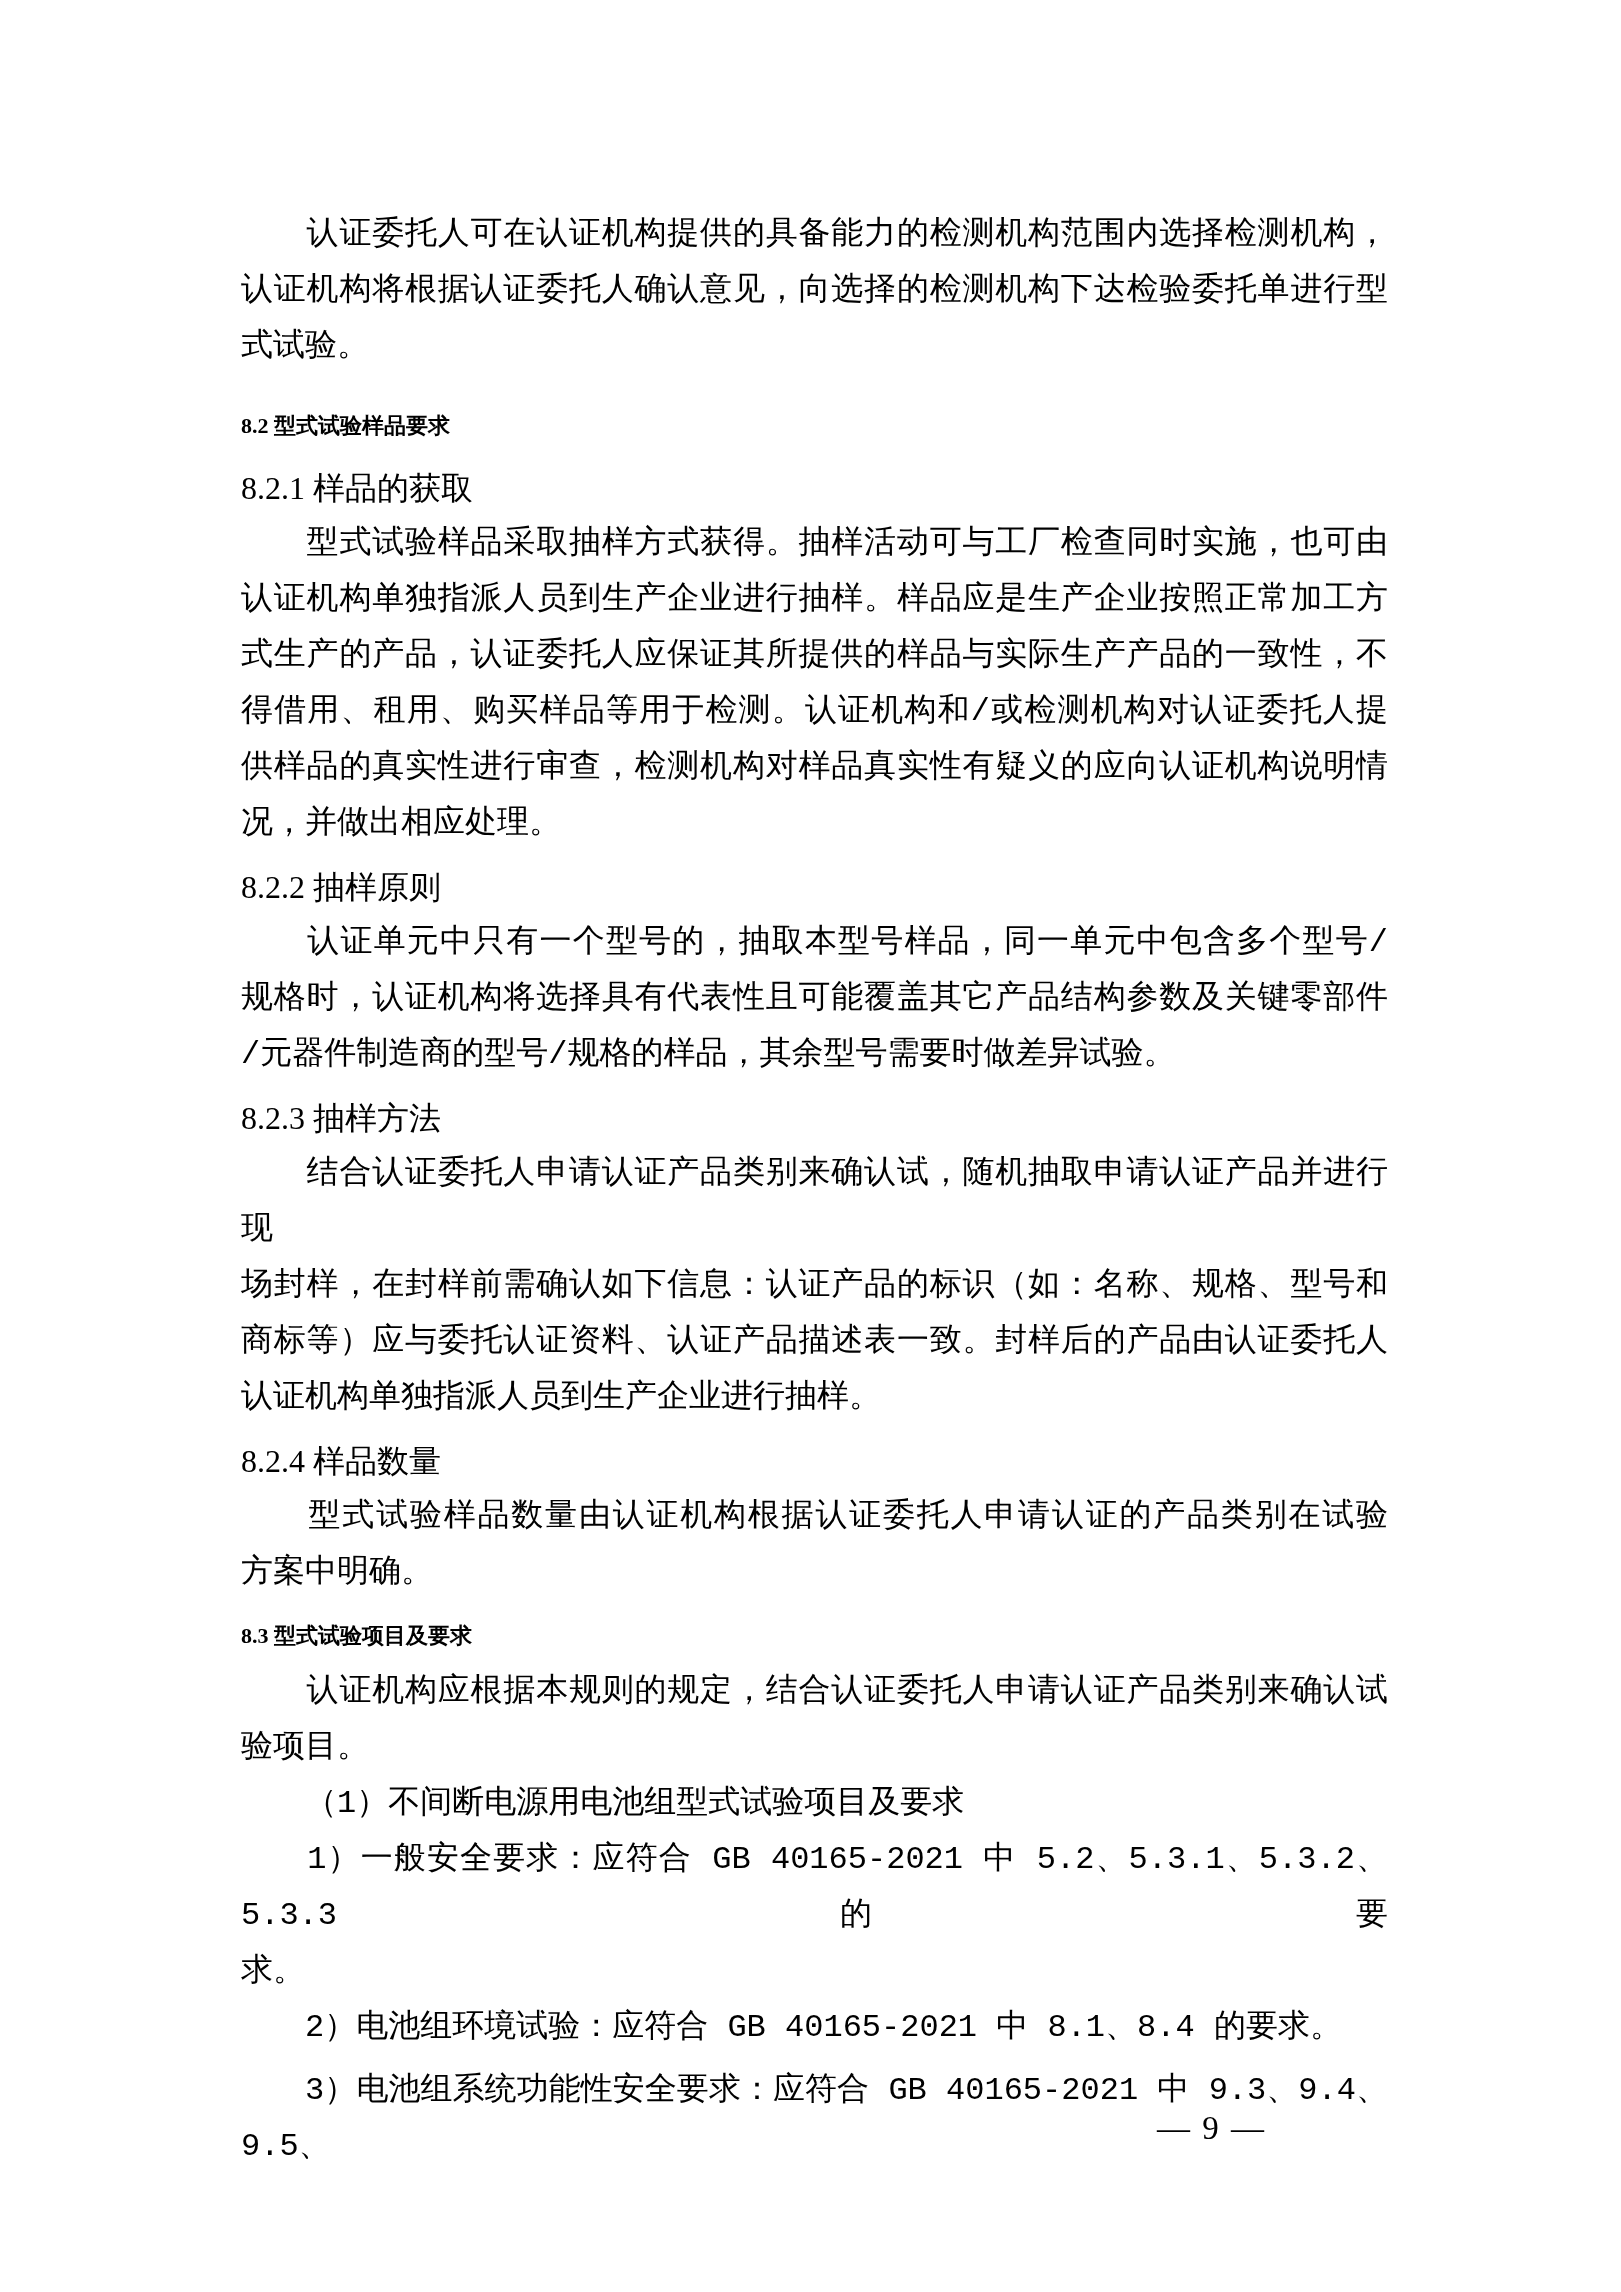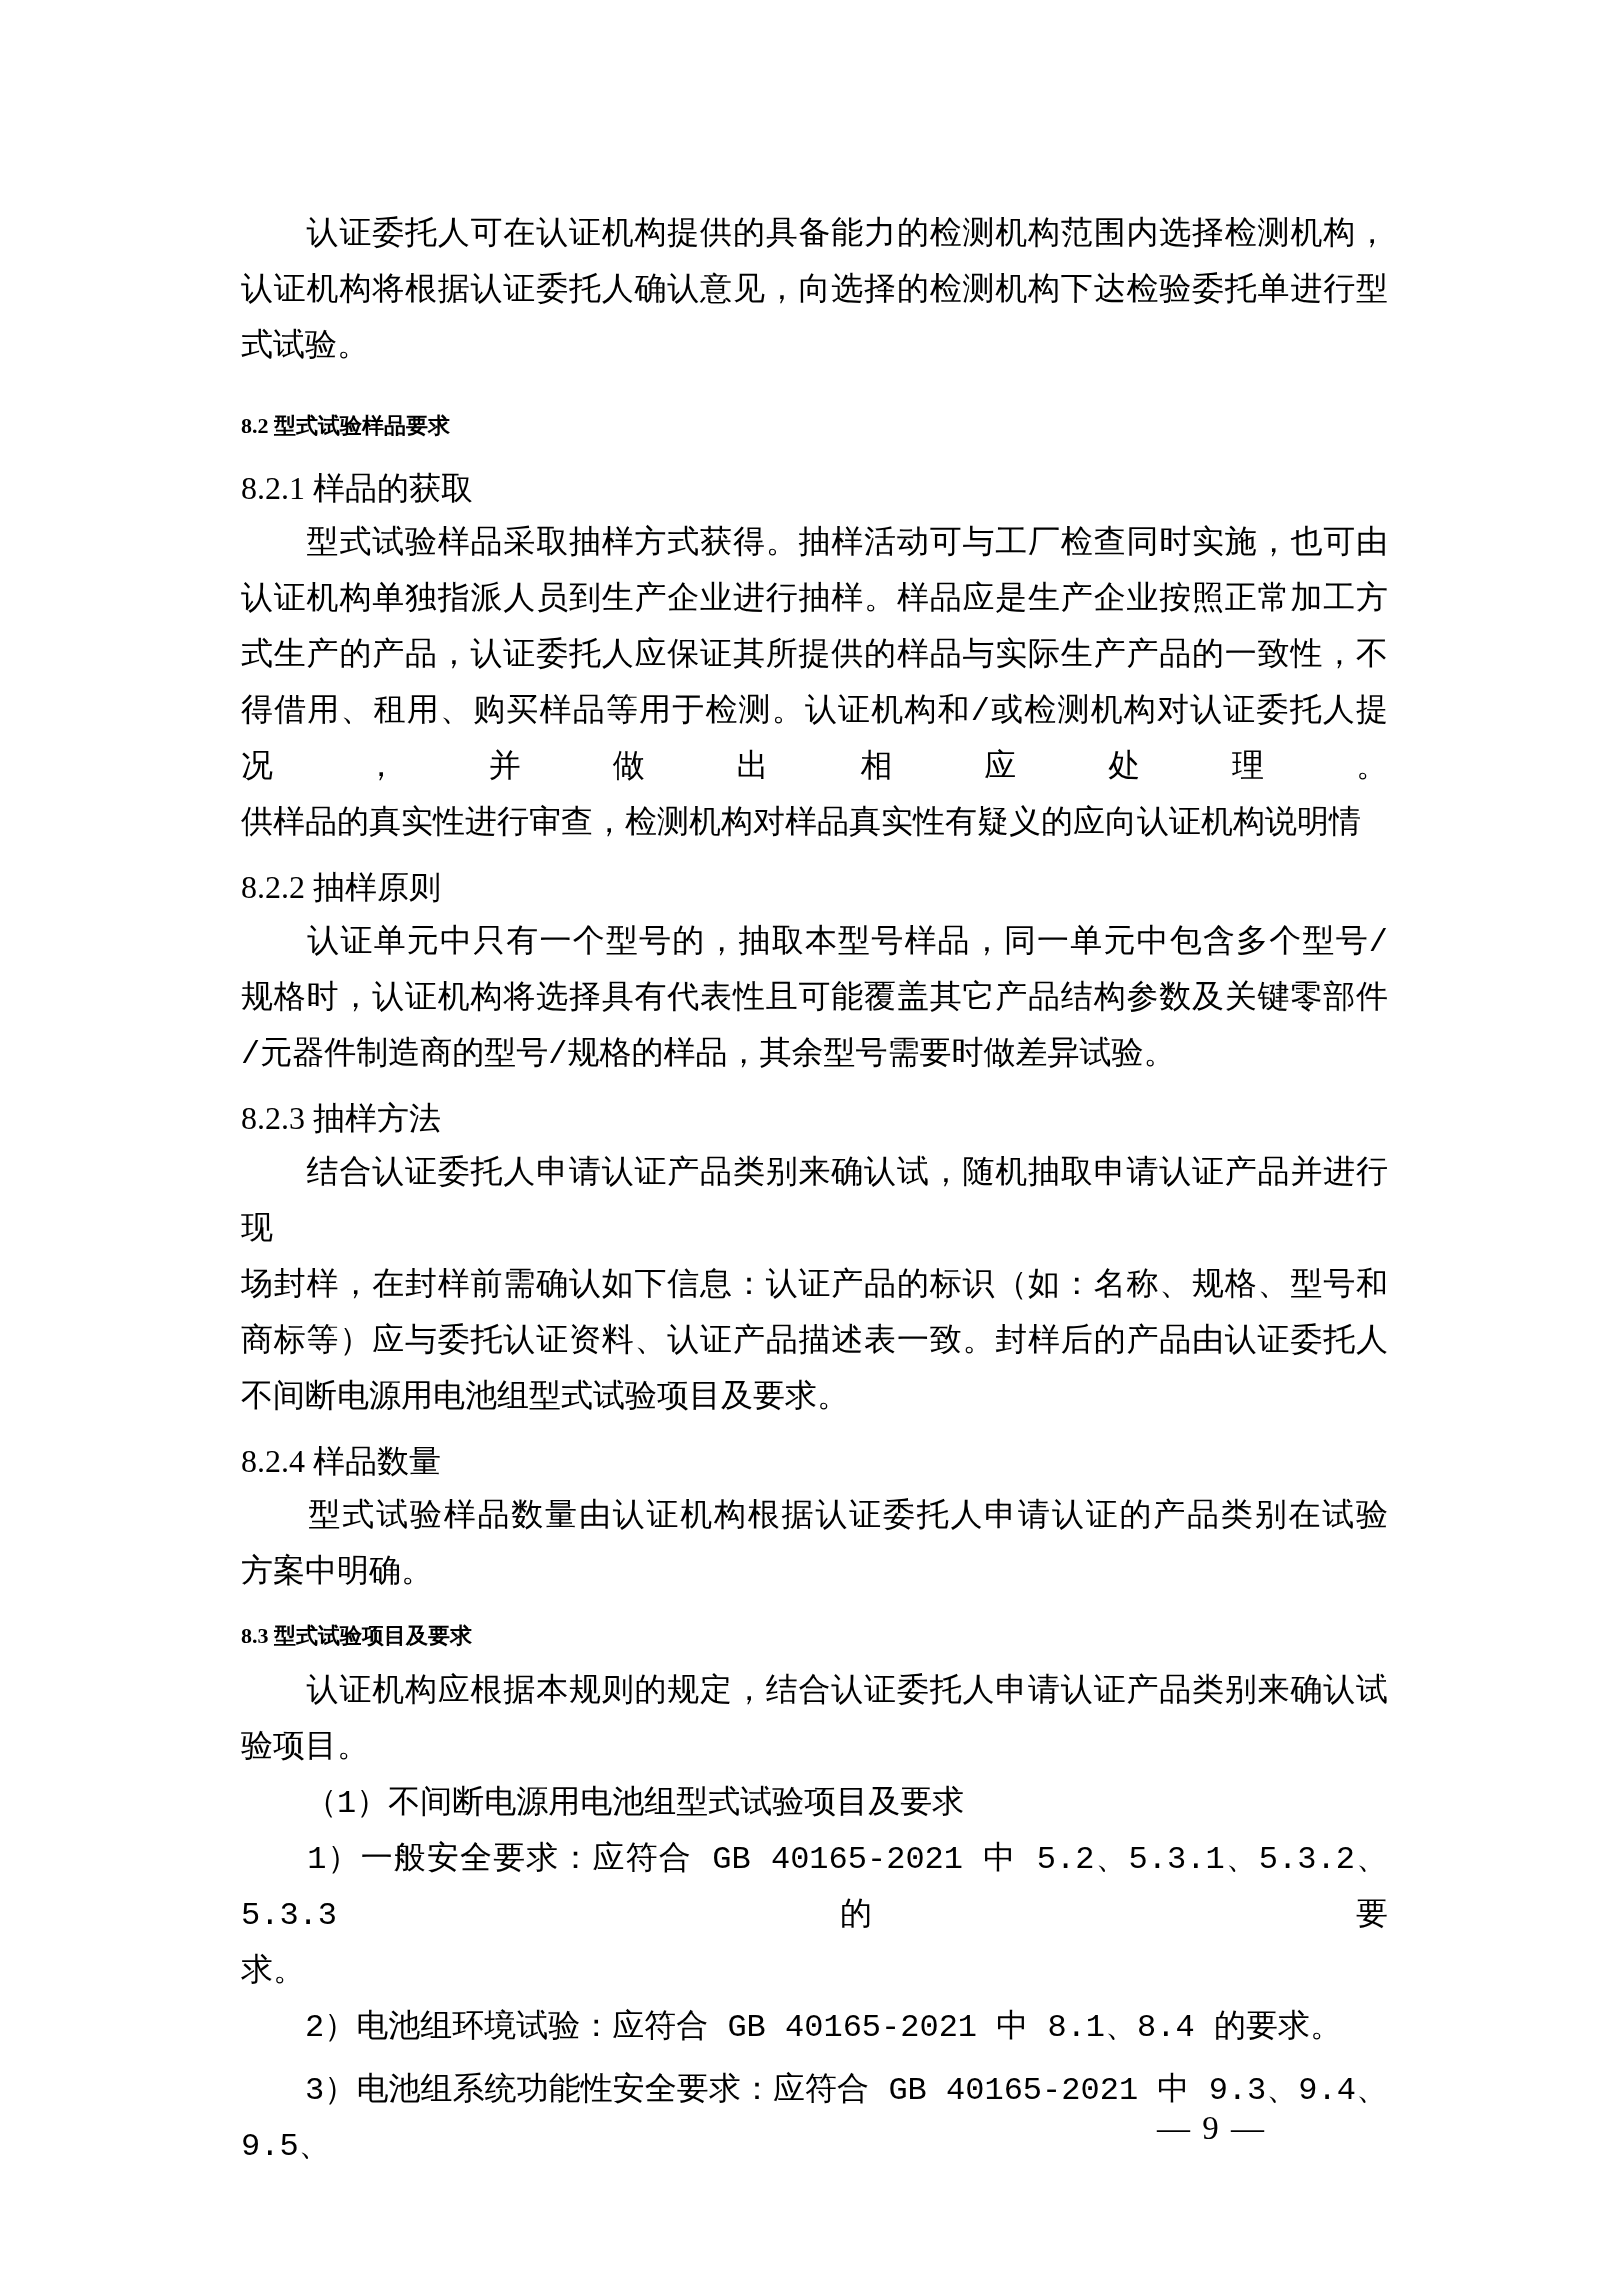--- a/index.html
+++ b/index.html
@@ -77,39 +77,39 @@
 
     <div class="h2">8.2 型式试验样品要求</div>
 
     <div class="h3">8.2.1 样品的获取</div>
 
     <div class="para">
         <div class="line">　　型式试验样品采取抽样方式获得。抽样活动可与工厂检查同时实施，也可由</div>
         <div class="line">认证机构单独指派人员到生产企业进行抽样。样品应是生产企业按照正常加工方</div>
         <div class="line">式生产的产品，认证委托人应保证其所提供的样品与实际生产产品的一致性，不</div>
         <div class="line">得借用、租用、购买样品等用于检测。认证机构和/或检测机构对认证委托人提</div>
+        <div class="line">供样品的真实性进行审查，检测机构对样品真实性有疑义的应向认证机构说明情</div>
         <div class="line">况，并做出相应处理。</div>
-        <div class="line">供样品的真实性进行审查，检测机构对样品真实性有疑义的应向认证机构说明情</div>
       </div>
 
     <div class="h3">8.2.2 抽样原则</div>
 
     <div class="para">
         <div class="line">　　认证单元中只有一个型号的，抽取本型号样品，同一单元中包含多个型号/</div>
         <div class="line">规格时，认证机构将选择具有代表性且可能覆盖其它产品结构参数及关键零部件</div>
         <div class="line">/元器件制造商的型号/规格的样品，其余型号需要时做差异试验。</div>
       </div>
 
     <div class="h3">8.2.3 抽样方法</div>
 
     <div class="para">
         <div class="line">　　结合认证委托人申请认证产品类别来确认试，随机抽取申请认证产品并进行现</div>
         <div class="line">场封样，在封样前需确认如下信息：认证产品的标识（如：名称、规格、型号和</div>
         <div class="line">商标等）应与委托认证资料、认证产品描述表一致。封样后的产品由认证委托人</div>
-        <div class="line">不间断电源用电池组型式试验项目及要求。</div>
+        <div class="line">认证机构单独指派人员到生产企业进行抽样。</div>
       </div>
 
     <div class="h3">8.2.4 样品数量</div>
 
     <div class="para">
         <div class="line">　　型式试验样品数量由认证机构根据认证委托人申请认证的产品类别在试验</div>
         <div class="line">方案中明确。</div>
       </div>
 
     <div class="h2 second">8.3 型式试验项目及要求</div>

